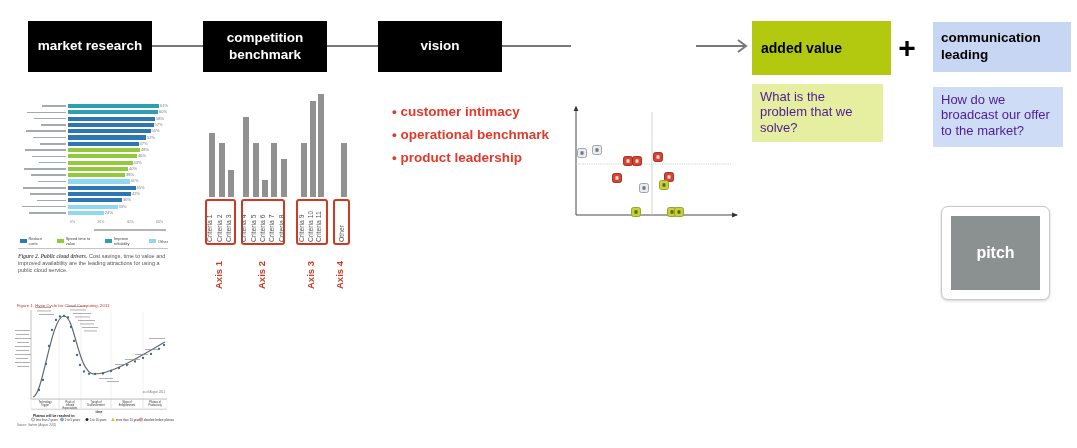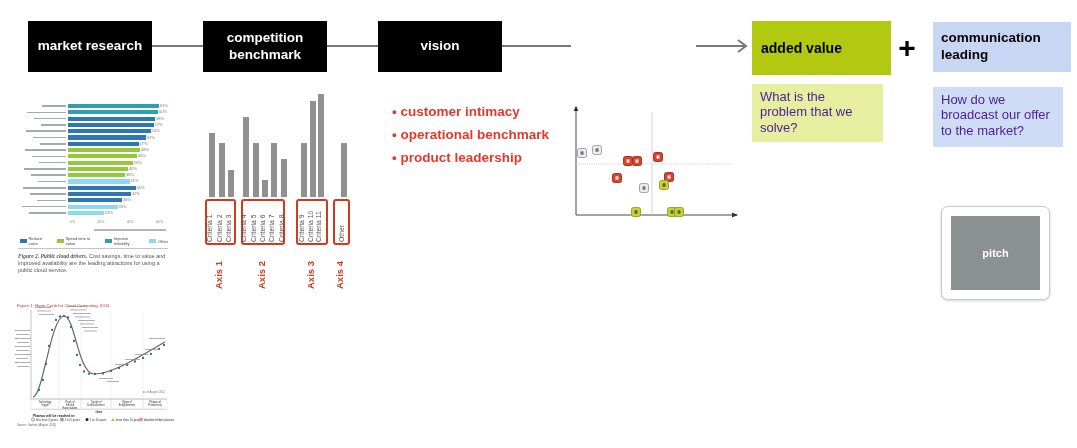--- a/index.html
+++ b/index.html
@@ -16,21 +16,21 @@
   .qnote{position:absolute;font-size:13px;line-height:1.18;color:#4c1d95;padding:5px 8px;box-sizing:border-box;}
   #vision-bullets{position:absolute;left:392px;top:100px;width:200px;margin:0;padding:0;list-style:none;}
   #vision-bullets li{font-weight:bold;font-size:13.5px;line-height:23px;color:#e2392b;}
   #vision-bullets li::before{content:"\2022\00a0";}
   .figure{position:absolute;}
   .vtext{writing-mode:vertical-rl;transform:rotate(180deg);white-space:nowrap;line-height:1;
          position:absolute;display:block;}
   .pitch-frame{position:absolute;left:941px;top:206px;width:107px;height:92px;background:#fff;
         border:1px solid #c9c9c9;border-radius:7px;box-shadow:0 1px 3px rgba(0,0,0,.18);}
   .pitch-inner{position:absolute;left:9px;top:9px;right:9px;bottom:9px;background:#8b9190;
-        display:flex;align-items:center;justify-content:center;color:#fff;font-weight:bold;font-size:11px;}
+        display:flex;align-items:center;justify-content:center;color:#fff;font-weight:bold;font-size:16px;}
   .mrow{display:flex;align-items:center;height:4.2px;margin-bottom:2.1px;}
   .mlbl{width:50px;display:flex;justify-content:flex-end;padding-right:2px;box-sizing:border-box;}
   .stub{background:#a3aab0;height:1.6px;}
   .mpct{font-size:4px;color:#777;margin-left:1px;line-height:1;}
   .benchbar{position:absolute;width:6px;}
   .gbox{position:absolute;top:106px;height:46px;background:#fff;border-radius:3px;box-sizing:border-box;}
 </style>
 </head>
 <body>
 

